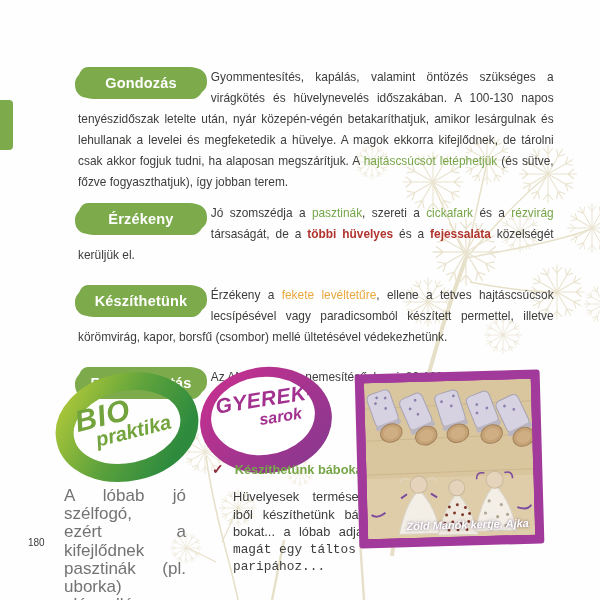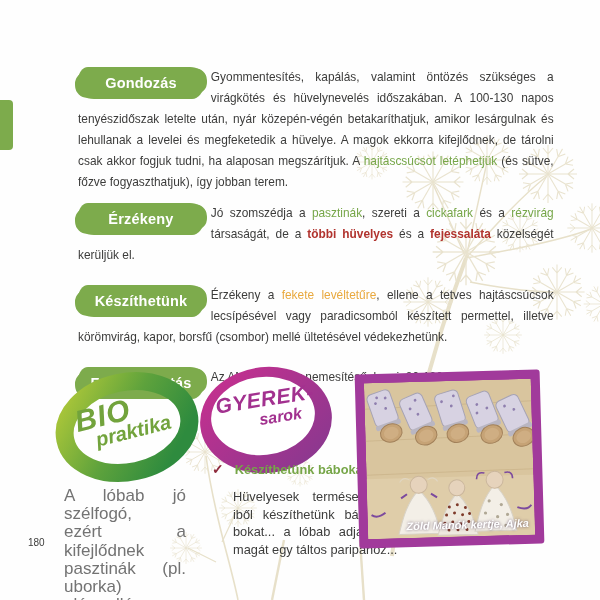--- a/index.html
+++ b/index.html
@@ -44,21 +44,21 @@
     color:#a2318f;font-style:italic;font-weight:bold;line-height:1;}
   .kids-text .l1{font-size:21px;letter-spacing:.5px;}
   .kids-text .l2{font-size:16px;display:block;margin:2px 0 0 26px;}
 
   .kids-head{left:212px;top:461px;display:flex;gap:11px;align-items:baseline;}
   .kids-head .check{color:#8e2b3c;font-size:14px;font-weight:bold;}
   .kids-head .ht{color:#76a648;font-weight:bold;font-size:12.8px;}
 
   .kids-para{left:233px;top:488px;width:182px;font-size:12.8px;line-height:17.6px;color:#3c3c3b;}
   .kids-para .jl{display:block;width:130px;text-align:justify;text-align-last:justify;}
-  .kids-para .jl-end{display:block;}
+  .kids-para .jl-end{display:block;font-family:Liberation Mono, monospace;}
 
   .side-note{left:64px;top:487px;width:122px;font-size:17px;line-height:18.2px;color:#737373;}
   .side-note .jl{display:block;text-align:justify;text-align-last:justify;}
   .side-note .jl-end{display:block;}
 
   .page-number{left:28px;top:537px;font-size:10px;color:#3c3c3b;}
 
   .photo{left:357px;top:372px;width:185px;height:174px;background:#a13a9b;padding:9px;
     box-sizing:border-box;transform:rotate(-1.6deg);border-radius:3px;}
   .photo-inner{position:relative;width:167px;height:156px;overflow:hidden;}

